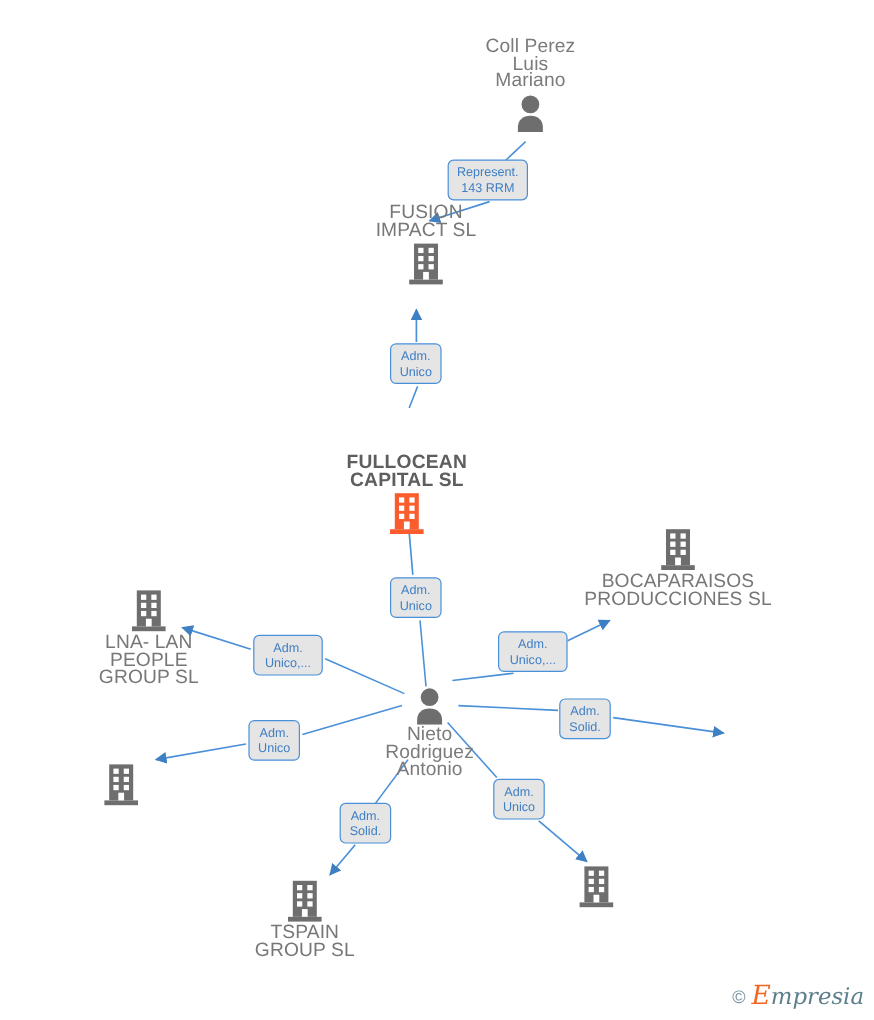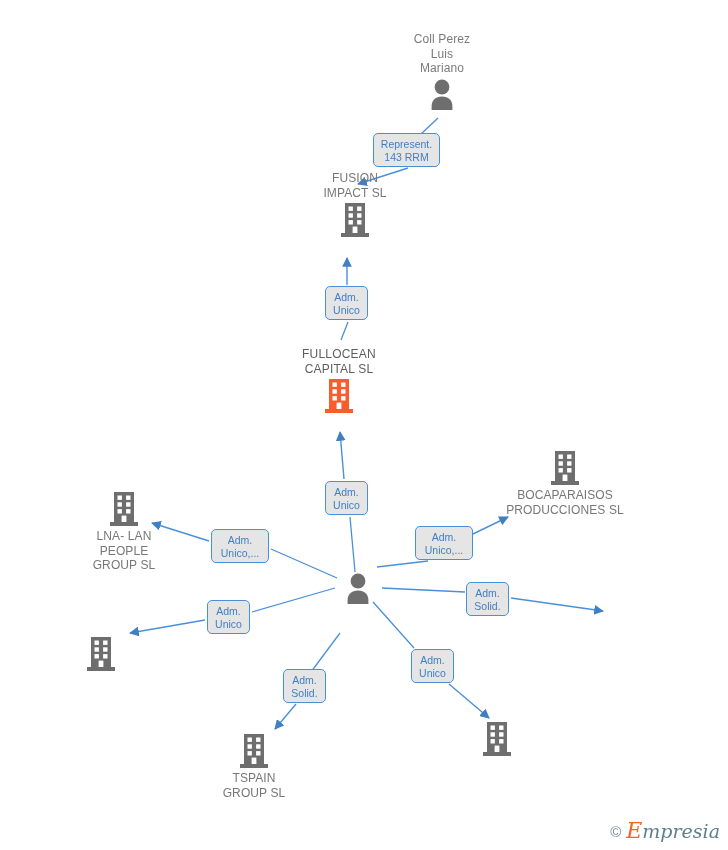--- a/index.html
+++ b/index.html
@@ -30,36 +30,37 @@
 
   
   .node {
     position: absolute;
     width: 160px;
     margin-left: -80px;
     text-align: center;
     z-index: 3;
   }
   .node-label {
-    font-size: 12px;
+    font-size: 16px;
     line-height: 14.5px;
     color: #7b7b7b;
     letter-spacing: .1px;
     white-space: pre-line;
   }
   .node-label.company {
     color: #777777;
   }
   .node-label.person {
     color: #7b7b7b;
   }
   .node-label.highlight {
     color: #5e5e5e;
-    font-weight: normal;
+    font-weight: bold;
     letter-spacing: .2px;
+    margin-top: 32px;
   }
   .node-icon {
     display: block;
     margin: 0 auto;
   }
   .icon-wrap {
     line-height: 0;
   }
 
   
@@ -214,20 +215,23 @@
     </div>
   </div>
 
   <div class="node label-below" style="left:358px; top:572px;">
     <div class="icon-wrap">
       <svg class="node-icon" width="28" height="32" viewBox="0 0 28 32" aria-hidden="true">
         <circle cx="14" cy="9" r="7.4" fill="#6e6e6e"></circle>
         <path d="M14 18.5c-6.4 0-10.4 4-10.4 9.4V32h20.8v-4.1c0-5.4-4-9.4-10.4-9.4z" fill="#6e6e6e"></path>
       </svg>
     </div>
+    <div class="node-label person">Nieto
+Rodriguez
+Antonio</div>
   </div>
 
   <div class="node label-below" style="left:124px; top:491px;">
     <div class="icon-wrap">
       <svg class="node-icon" width="32" height="36" viewBox="0 0 32 36" aria-hidden="true">
         <rect x="6" y="1" width="20" height="30" fill="#6e6e6e"></rect>
         <rect x="2" y="31" width="28" height="4" fill="#6e6e6e"></rect>
         <g fill="#ffffff">
           <rect x="9.5" y="4.5" width="4.4" height="4.4"></rect>
           <rect x="18.1" y="4.5" width="4.4" height="4.4"></rect>
@@ -294,21 +298,21 @@
           <rect x="18.1" y="11.3" width="4.4" height="4.4"></rect>
           <rect x="9.5" y="18.1" width="4.4" height="4.4"></rect>
           <rect x="18.1" y="18.1" width="4.4" height="4.4"></rect>
           <rect x="13.6" y="24.6" width="4.8" height="6.4"></rect>
         </g>
       </svg>
     </div>
   </div>
 
 
-  <div class="node label-below" style="left:565px; top:450px;text-align:center;">
+  <div class="node label-below" style="left:565px; top:440px;text-align:center;">
     <div class="icon-wrap">
       <svg class="node-icon" width="32" height="36" viewBox="0 0 32 36" aria-hidden="true">
         <rect x="6" y="1" width="20" height="30" fill="#6e6e6e"></rect>
         <rect x="2" y="31" width="28" height="4" fill="#6e6e6e"></rect>
         <g fill="#ffffff">
           <rect x="9.5" y="4.5" width="4.4" height="4.4"></rect>
           <rect x="18.1" y="4.5" width="4.4" height="4.4"></rect>
           <rect x="9.5" y="11.3" width="4.4" height="4.4"></rect>
           <rect x="18.1" y="11.3" width="4.4" height="4.4"></rect>
           <rect x="9.5" y="18.1" width="4.4" height="4.4"></rect>

